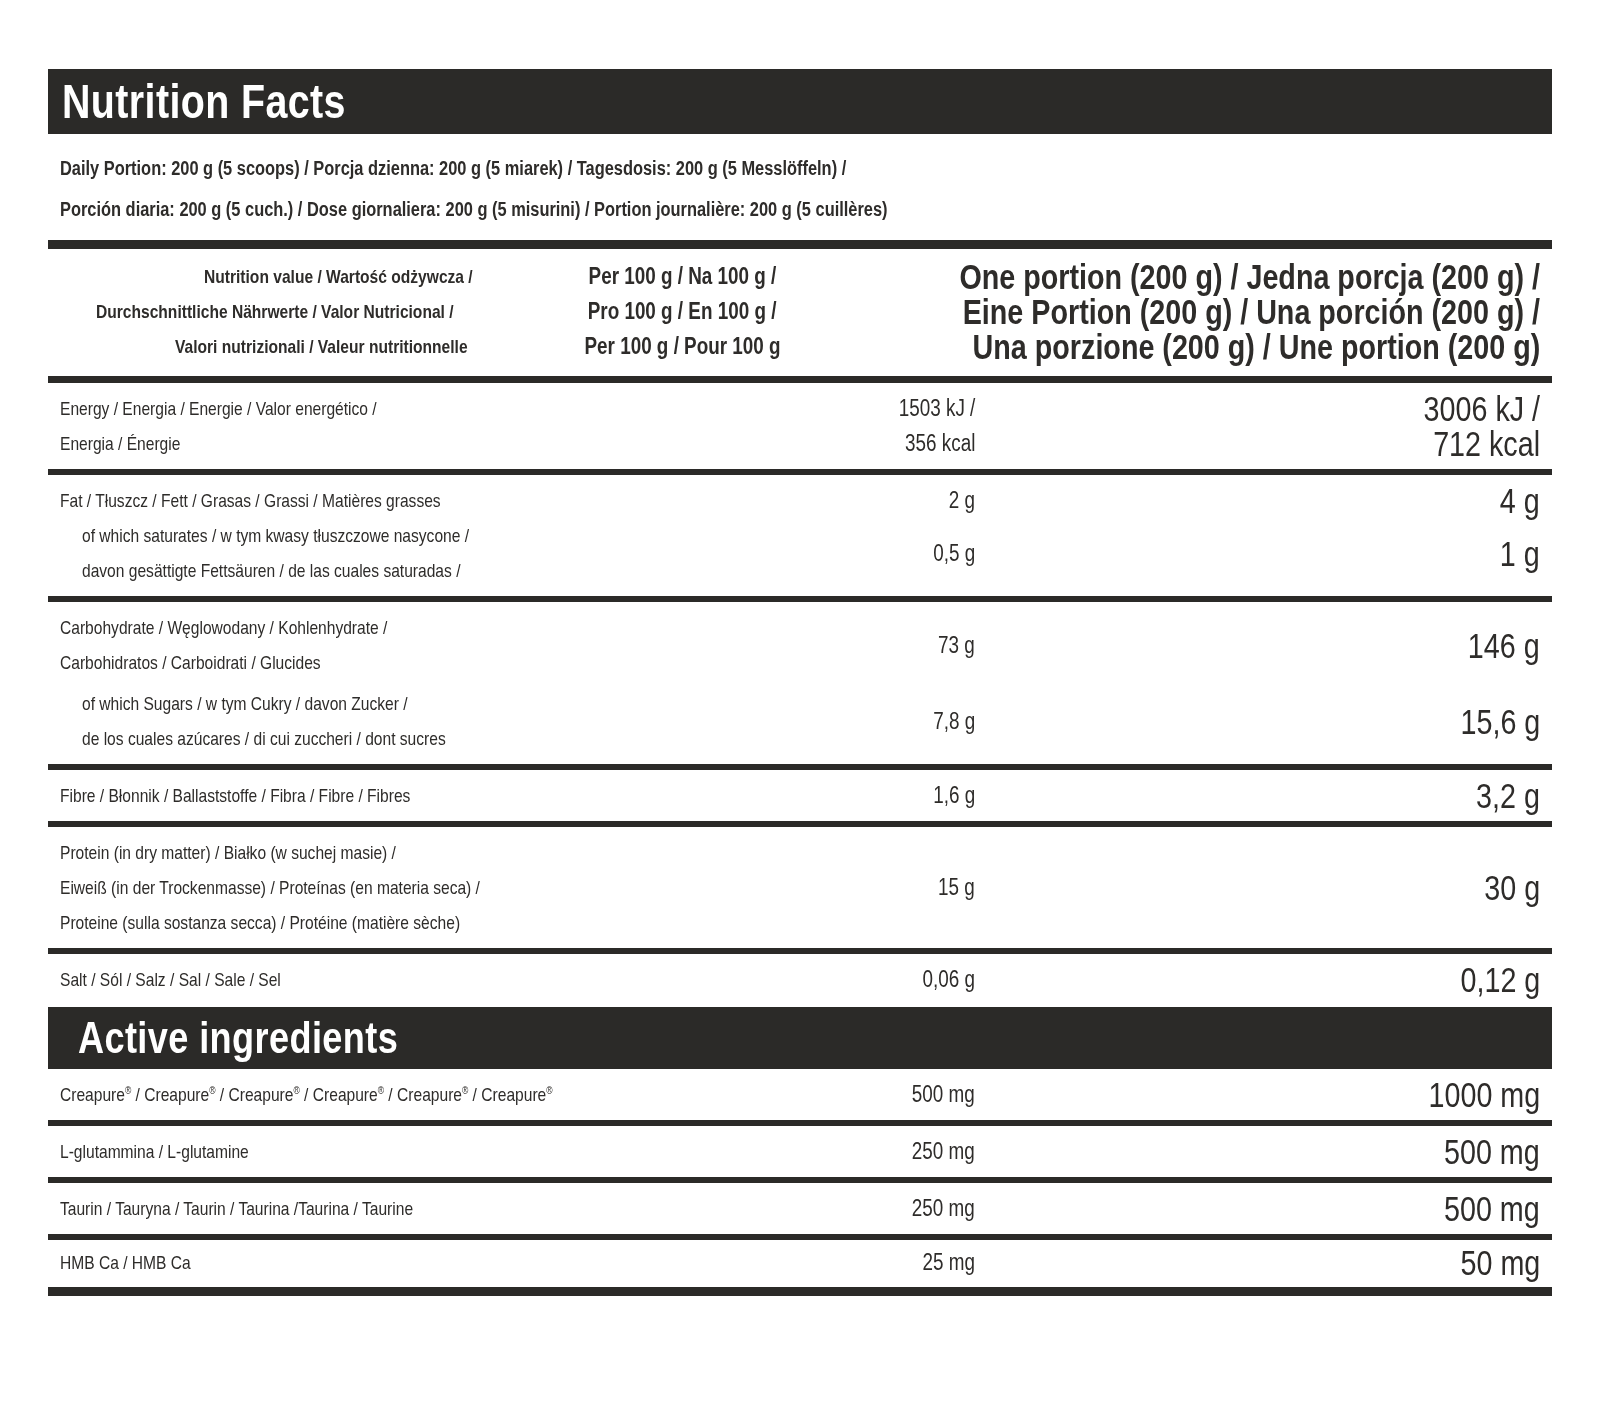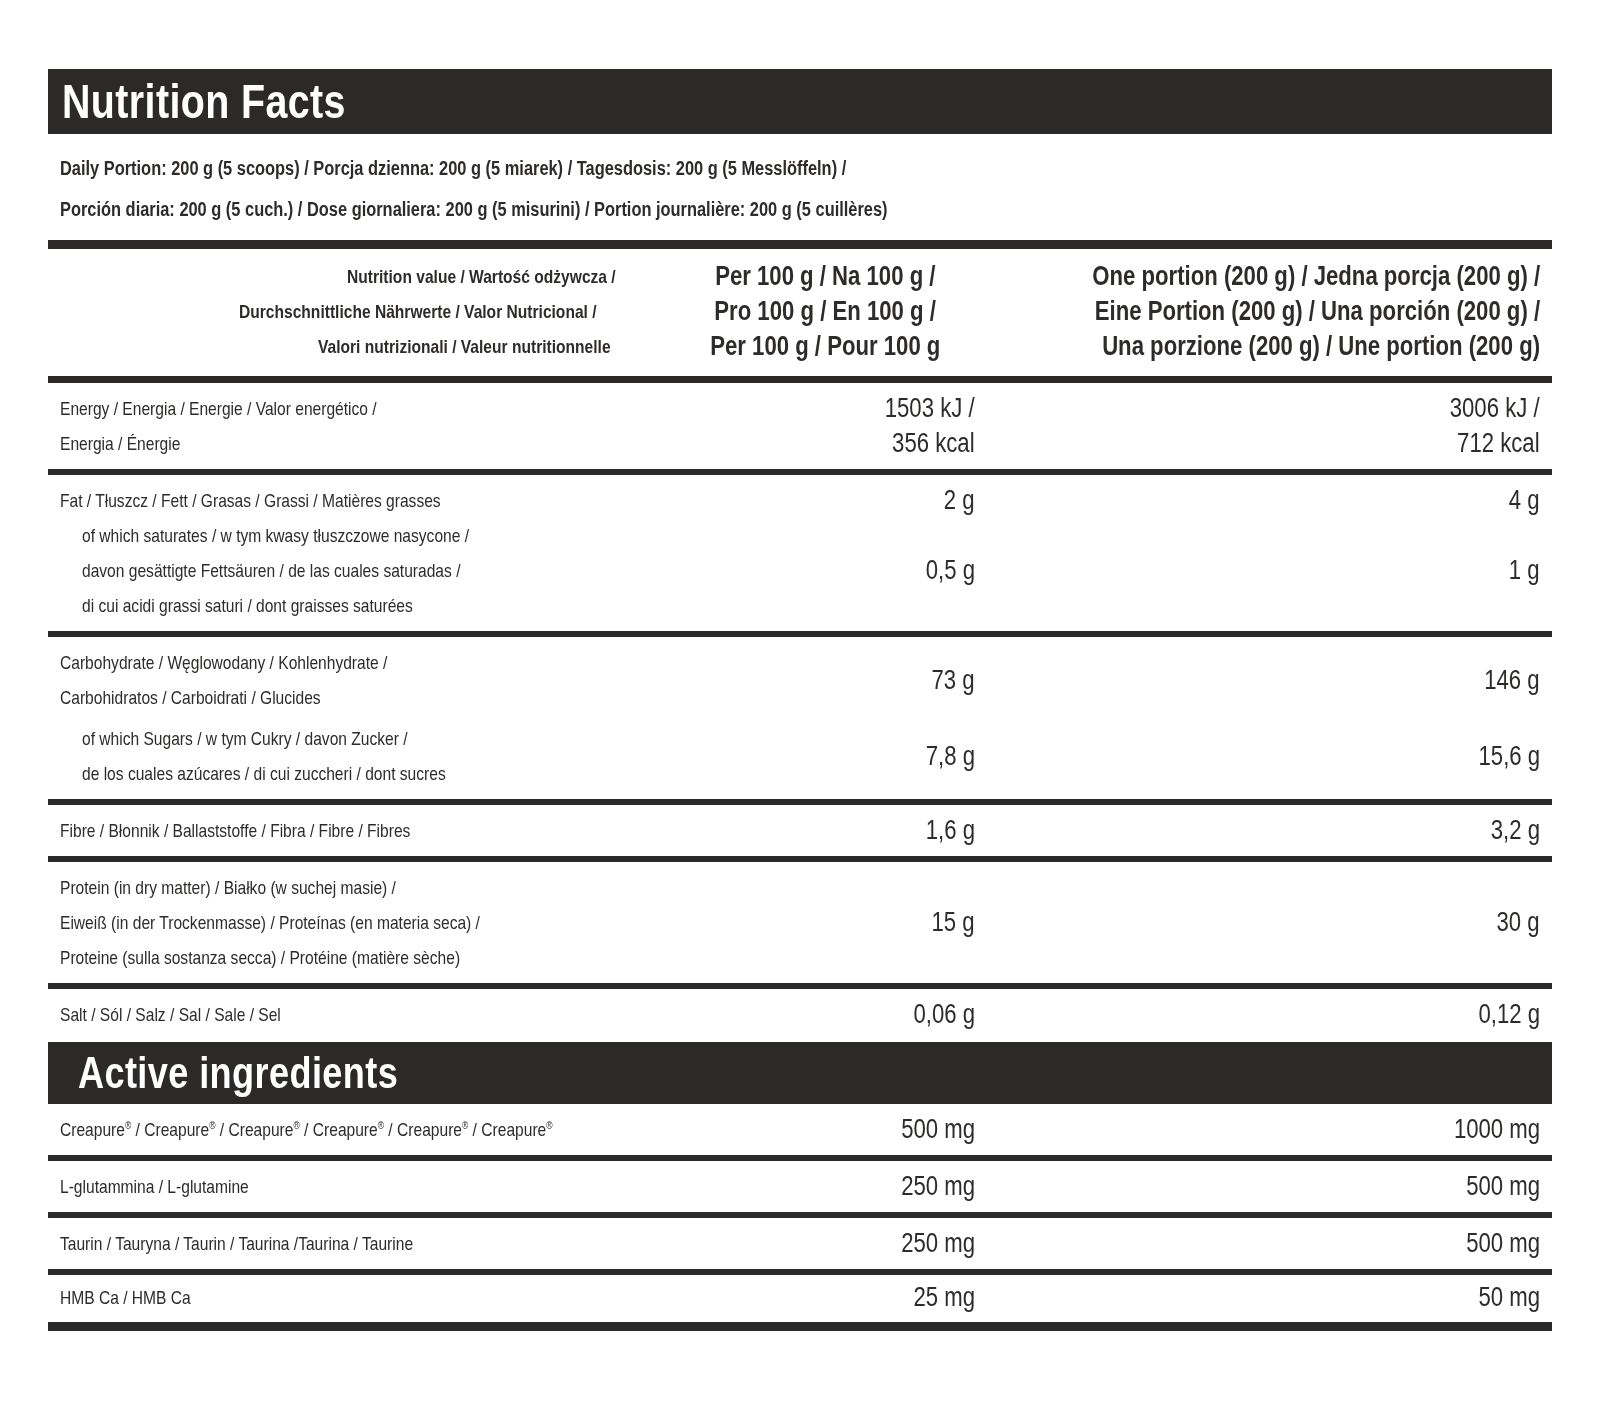--- a/index.html
+++ b/index.html
@@ -25,22 +25,22 @@
   .portion .pl { overflow:visible; }
 
   .rule { background:#2b2a28; width:100%; }
   .r9 { height:9px; } .r7 { height:7px; } .r6 { height:6px; }
 
   .block { display:flex; flex-direction:column; padding:8px 12px; }
   .subrow { display:flex; align-items:stretch; }
   .gap { margin-top:6px; }
 
   .c1 { flex:1 1 auto; min-width:0; font-size:19px; line-height:35px;align-items:flex-end; }
-  .c2 { flex:0 0 300px; display:flex; align-items:center; justify-content:flex-end; font-size:27px; line-height:35px; }
-  .c3 { flex:0 0 565px; display:flex; align-items:center; justify-content:flex-end; font-size:27px; line-height:35px; }
+  .c2 { flex:0 0 300px; display:flex; align-items:center; justify-content:flex-end; font-size:23px; line-height:35px; }
+  .c3 { flex:0 0 565px; display:flex; align-items:center; justify-content:flex-end; font-size:35px; line-height:35px; }
   .c1 .ln { white-space:nowrap; overflow:visible; }
   .indent { padding-left:22px; }
 
   .thead { font-weight:bold; padding:10px 12px 12px 12px; }
   .thead .c2 { align-items:center; justify-content:center; }
   .thead .c3 { align-items:flex-end; flex-direction:column; justify-content:center; }
   .thead .c1 { display:flex; flex-direction:column; justify-content:center; }
 
   .vstack { text-align:right; }
   .vstack div { white-space:nowrap; }
@@ -128,21 +128,20 @@
             <span class="cxr">2 g</span>
           </div>
         <div class="c3">
             <span class="cxr">4 g</span>
           </div>
       </div>
       <div class="subrow">
         <div class="c1 indent">
           <div class="ln"><span class="cx">of which saturates / w tym kwasy tłuszczowe nasycone /</span></div>
           <div class="ln"><span class="cx">davon gesättigte Fettsäuren / de las cuales saturadas /</span></div>
-          <div class="ln"><span class="cx">di cui acidi grassi saturi / dont graisses saturées</span></div>
         </div>
         <div class="c2">
             <span class="cxr">0,5 g</span>
           </div>
         <div class="c3">
             <span class="cxr">1 g</span>
           </div>
       </div>
     </div>
 

